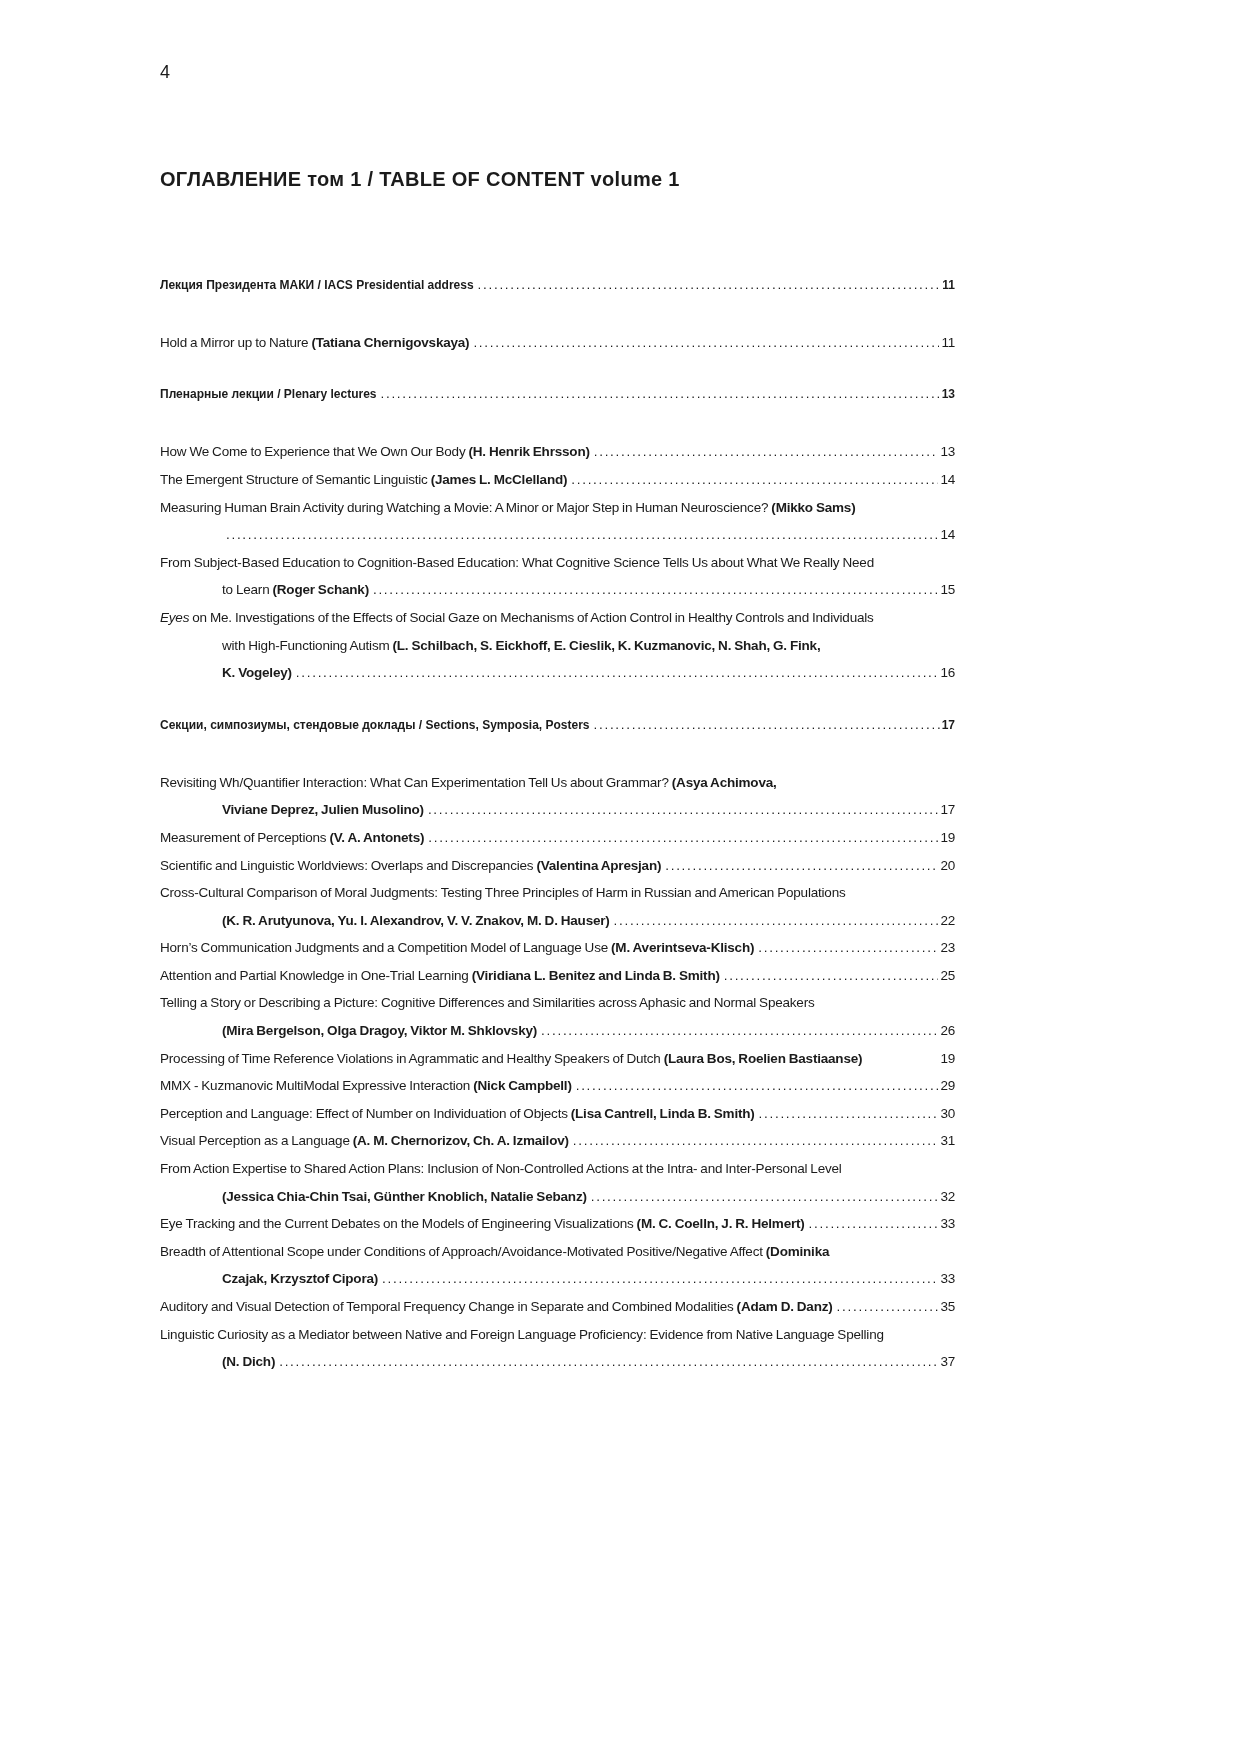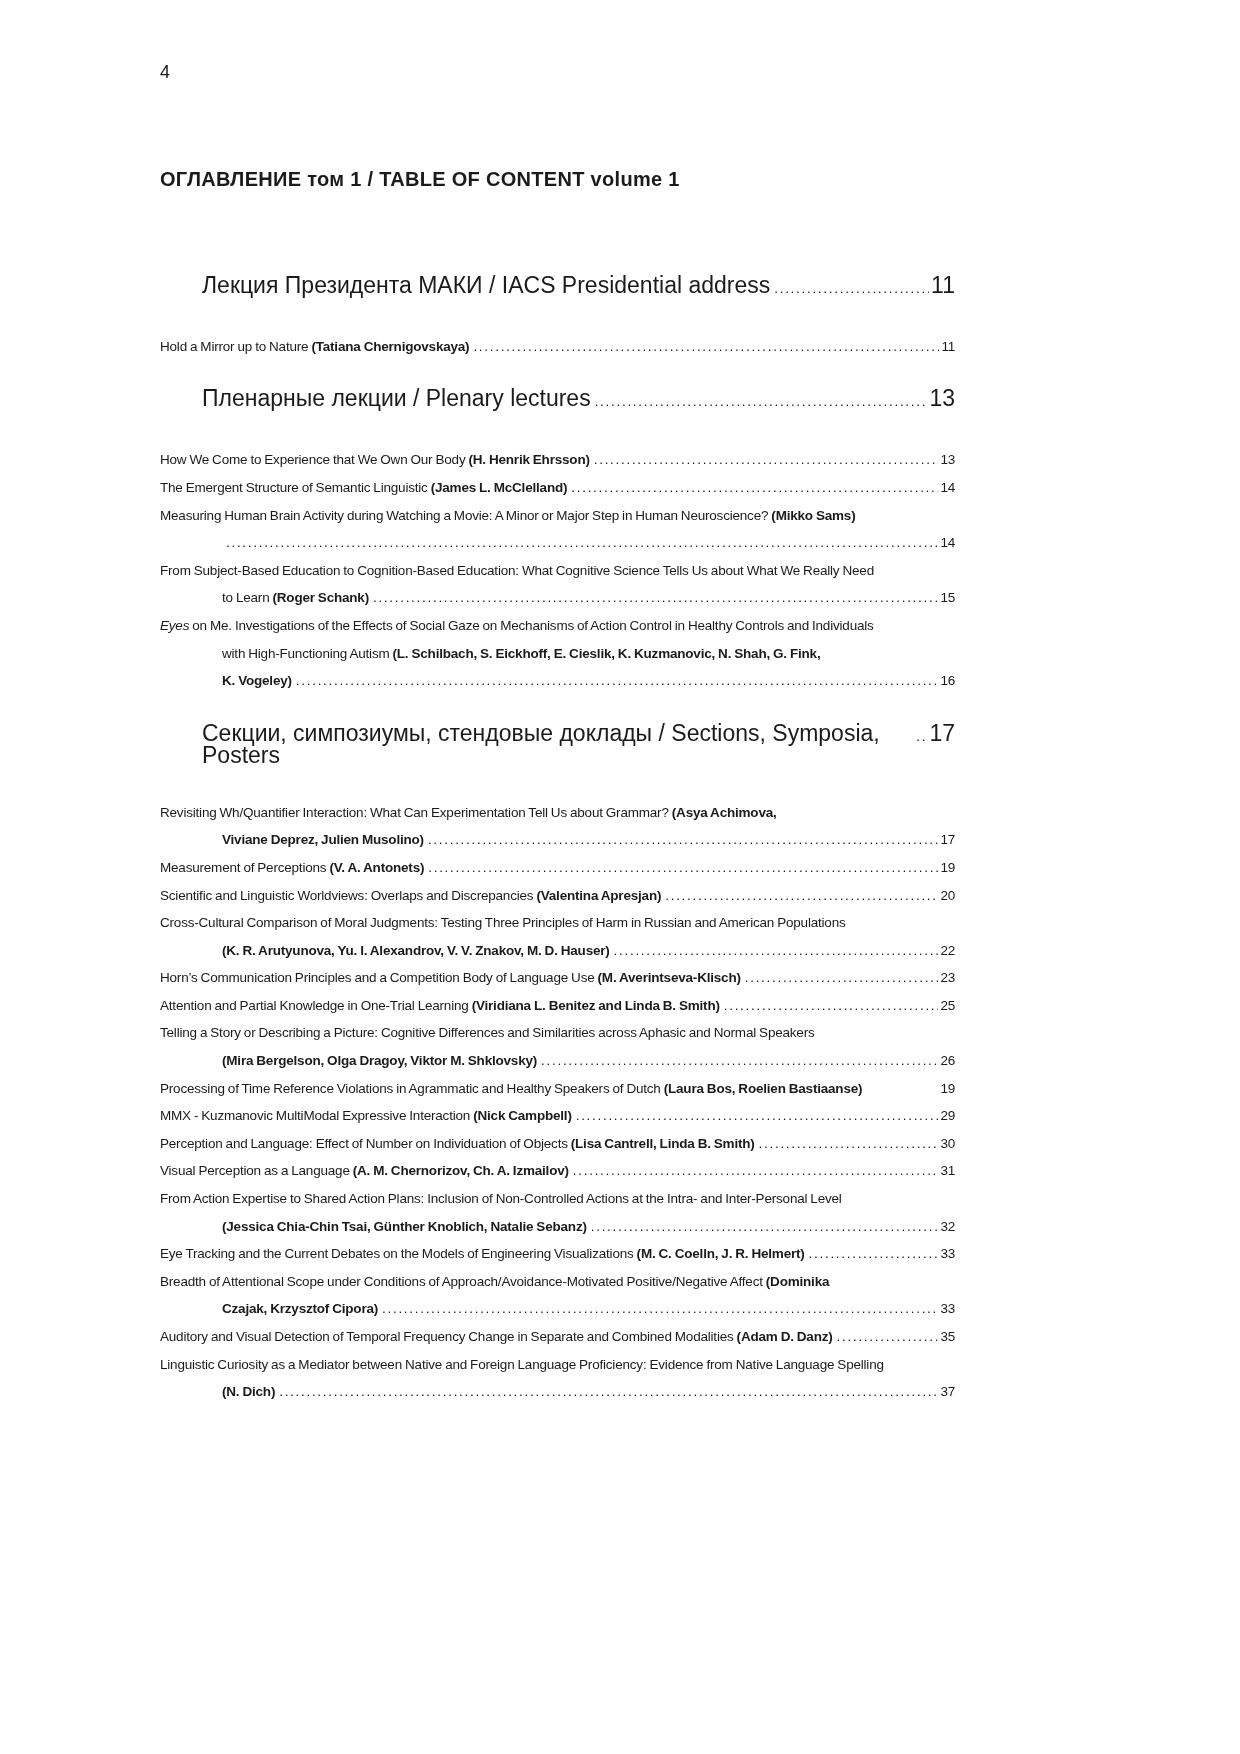--- a/index.html
+++ b/index.html
@@ -14,22 +14,22 @@
   .corner-num { position: absolute; top: 62px; left: 160px; font-size: 18px; }
   .content { position: absolute; left: 160px; top: 0; width: 795px; }
 
   .doc-title {
     font-size: 20px; font-weight: bold; letter-spacing: 0.3px;
     padding-top: 155px; padding-bottom: 42px;
   }
 
   .sec-heading {
     display: flex; align-items: baseline;
-    font-weight: normal; font-size: 23px; line-height: 22px;
-    padding-top: 27px; padding-bottom: 33px; margin-left: 42px;
+    font-weight: bold; font-size: 12px; line-height: 22px;
+    padding-top: 27px; padding-bottom: 33px;
   }
   .sec-heading .h-text { flex: 0 1 auto; }
 
   .toc-entry .line { display: flex; align-items: flex-end; }
   .line { line-height: 27.6px; font-size: 13.5px; letter-spacing: -0.2px; word-spacing: -0.5px; }
   .line-text { flex: 0 1 auto; min-width: 0; }
   .cont { padding-left: 62px; }
 
   .leader {
     flex: 1 1 12px; min-width: 8px;
@@ -157,21 +157,21 @@
               <span class="line-text"><span>Cross-Cultural Comparison of Moral Judgments: Testing Three Principles of Harm in Russian and American Populations</span></span>
             </div>
             <div class="line cont">
               <span class="line-text"><span class="b">(K. R. Arutyunova, Yu. I. Alexandrov, V. V. Znakov, M. D. Hauser) </span></span>
               <span class="leader"></span>
               <span class="pg">22</span>
             </div>
           </div>
           <div class="toc-entry">
             <div class="line">
-              <span class="line-text"><span>Horn’s Communication Principles and a Competition Body of Language Use </span><span class="b">(M. Averintseva-Klisch) </span></span>
+              <span class="line-text"><span>Horn’s Communication Judgments and a Competition Model of Language Use </span><span class="b">(M. Averintseva-Klisch) </span></span>
               <span class="leader"></span>
               <span class="pg">23</span>
             </div>
           </div>
           <div class="toc-entry">
             <div class="line">
               <span class="line-text"><span>Attention and Partial Knowledge in One-Trial Learning </span><span class="b">(Viridiana L. Benitez and Linda B. Smith)</span></span>
               <span class="leader"></span>
               <span class="pg">25</span>
             </div>

